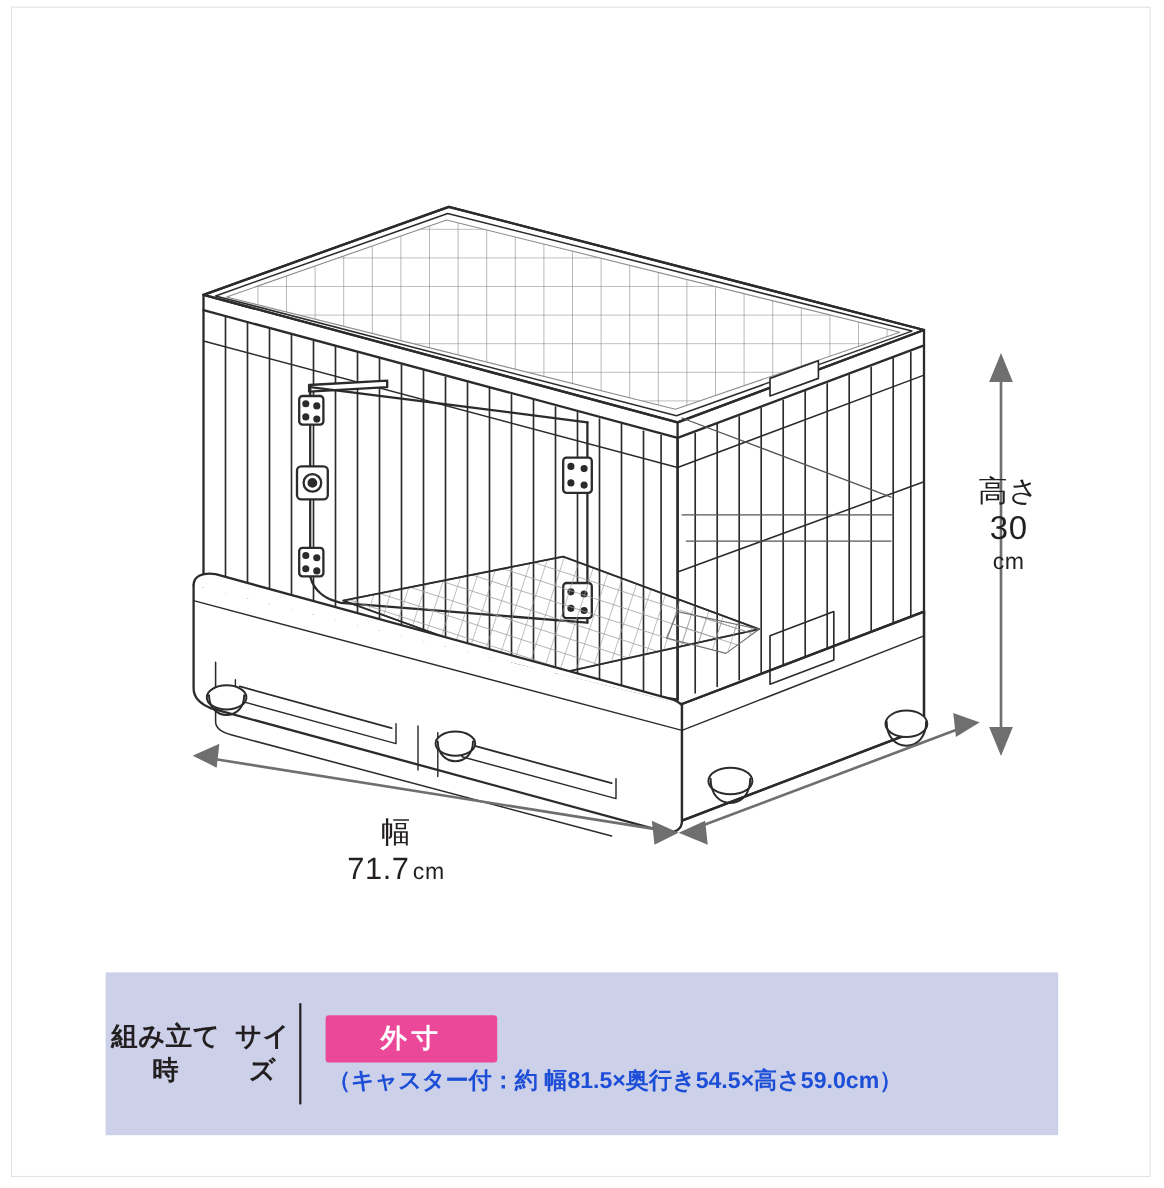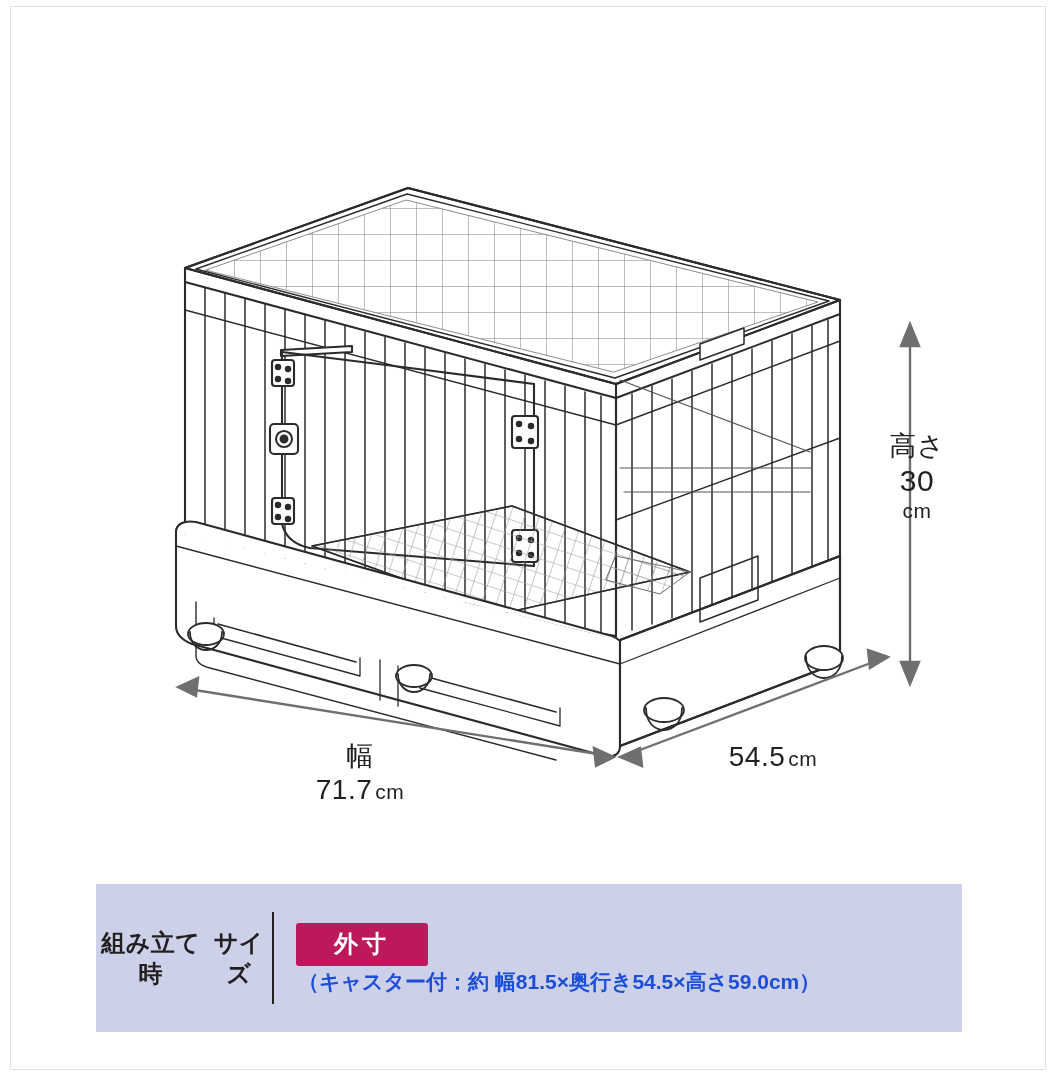--- a/index.html
+++ b/index.html
@@ -106,28 +106,28 @@
     justify-content: center;
     gap: 2px;
   }
   .spec-row {
     display: flex;
     align-items: center;
     gap: 12px;
   }
   .pill {
     display: inline-block;
-    background: #be185d;
+    background: #ec4899;
     color: #ffffff;
     font-size: 24px;
     font-weight: bold;
     letter-spacing: 4px;
     text-align: center;
     padding: 5px 0 6px 0;
-    width: 132px;
+    width: 156px;
     border-radius: 3px;
   }
   .spec-text {
     font-size: 26px;
     font-weight: bold;
     color: #231f20;
     letter-spacing: 0px;
     white-space: nowrap;
   }
   .spec-sub {
@@ -309,21 +309,20 @@
       </g>
     </svg>
   </div>
 
   <div class="dim-label" id="dim-width">
     <span class="dl-name">幅</span>
     <span class="dl-value"><span>71.7</span><span class="dl-unit">cm</span></span>
   </div>
 
   <div class="dim-label" id="dim-depth">
-    <span class="dl-value"><span>54.5</span><span class="dl-unit">cm</span></span>
   </div>
 
   <div class="dim-label" id="dim-height">
     <span class="dl-name">高さ</span>
     <span class="dl-value">30</span>
     <span class="dl-unit2">cm</span>
   </div>
 
   <div class="spec-panel">
     <div class="spec-left">

